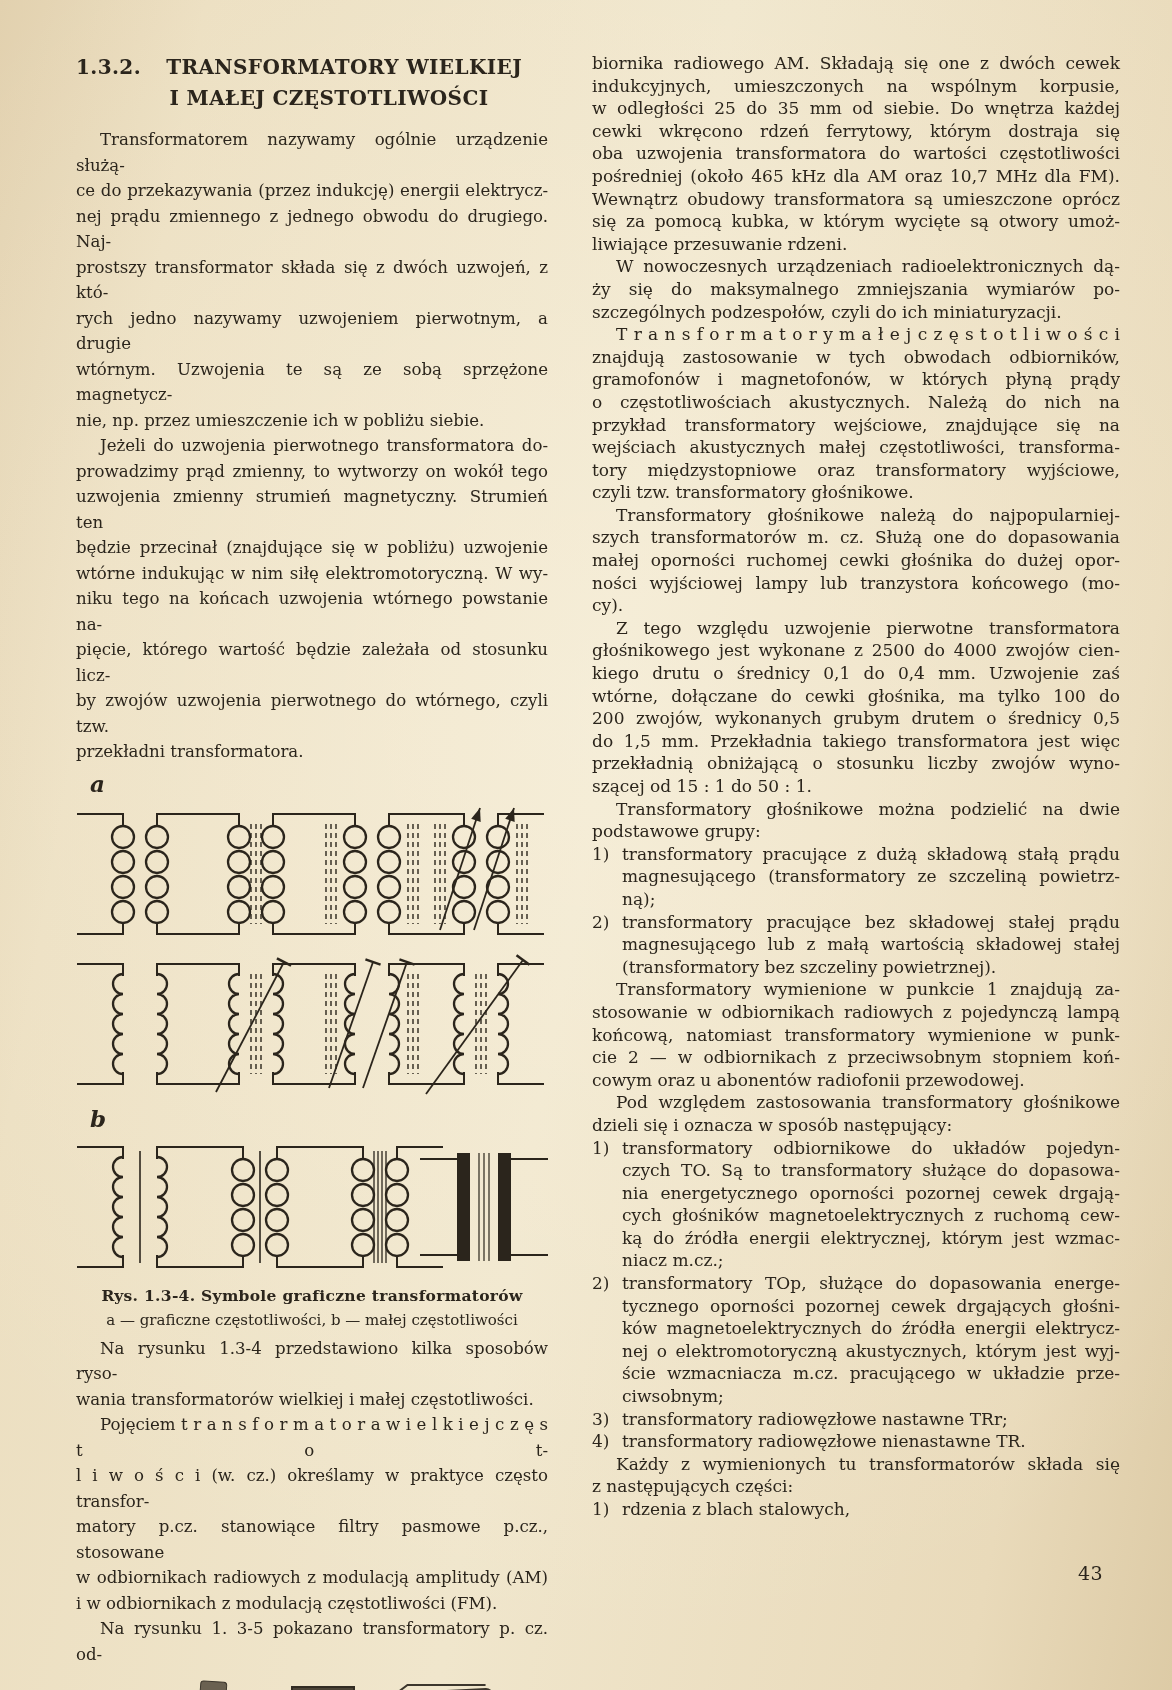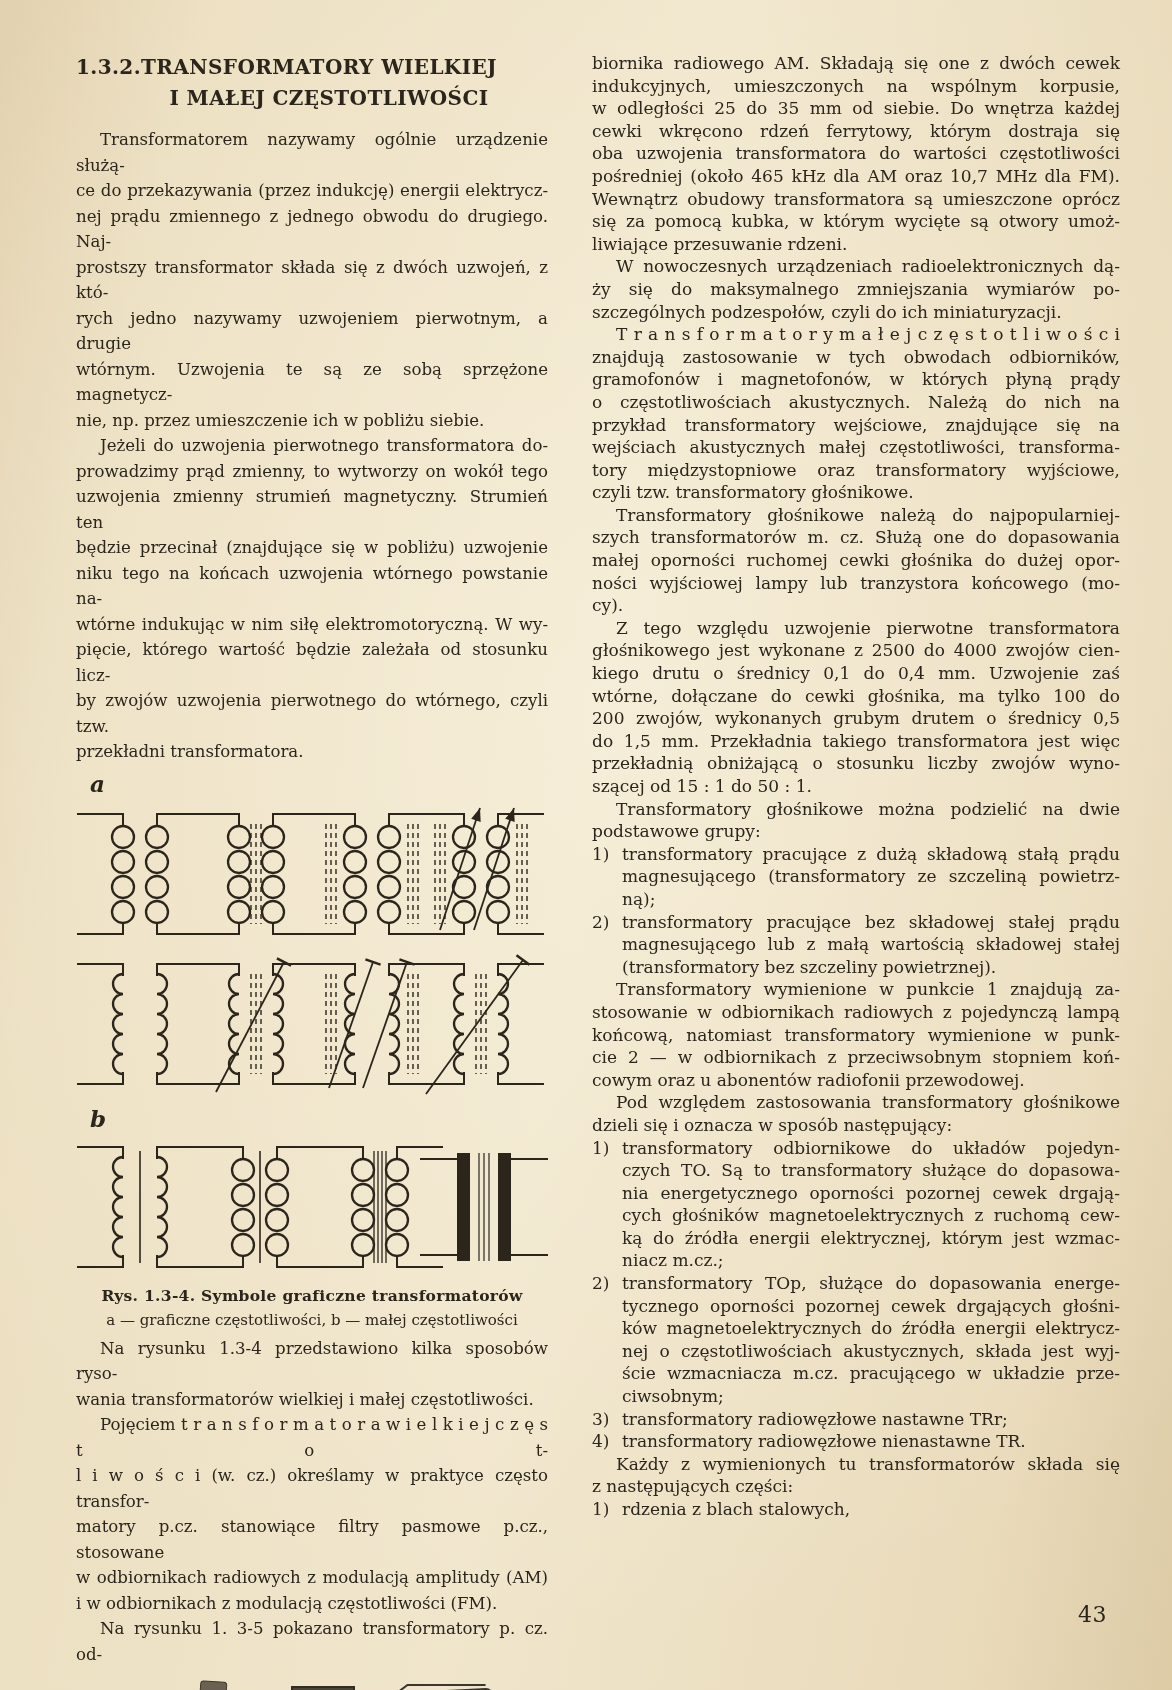--- a/index.html
+++ b/index.html
@@ -10,31 +10,31 @@
       radial-gradient(120% 90% at 52% 42%, rgba(255,250,236,.38), rgba(255,250,236,0) 62%),
       linear-gradient(100deg,#e2d1af 0%,#ecdfc1 14%,#f0e6cc 50%,#e9daba 86%,#ddcba6 100%);
   }
   .col{position:absolute;top:52px;}
   .col.left{left:76px;width:472px;font-size:16.6px;line-height:25.5px;}
   .col.right{left:592px;width:528px;font-size:17px;line-height:22.6px;}
   .tl{text-align:justify;text-align-last:justify;}
   .tl.last{text-align-last:left;}
   .para.ind .tl:first-child{text-indent:24px;}
   .heading{font-weight:bold;font-size:20px;line-height:31px;letter-spacing:.4px;margin-bottom:13px;}
-  .h1r{display:flex;padding-right:26px;}
+  .h1r{display:flex;justify-content:space-between;padding-right:26px;}
   .h2{text-align:center;padding-left:34px;}
   .figlabel{font-style:italic;font-weight:bold;font-size:23px;line-height:25px;margin:6px 0 2px 14px;}
   .cap{text-align:center;}
   .cap.bold{font-weight:bold;font-size:15.5px;letter-spacing:.3px;margin-top:8px;line-height:22px;}
   .cap.sub{font-size:15px;margin-top:3px;margin-bottom:6px;line-height:20px;}
   .photo{margin:12px 0 0 64px;}
   .li{display:flex;}
   .num{width:30px;flex:none;}
   .li-body{flex:1;}
-  .pagenum{position:absolute;left:1078px;top:1602px;font-size:22px;letter-spacing:.5px;}
+  .pagenum{position:absolute;left:1078px;top:1562px;font-size:19px;letter-spacing:.5px;}
   svg{display:block;}
 </style>
 </head>
 <body>
 
 <div class="page">
 
   <div class="col left">
 
     <div class="heading">
@@ -52,22 +52,22 @@
         <div class="tl">prostszy transformator składa się z dwóch uzwojeń, z któ-</div>
         <div class="tl">rych jedno nazywamy uzwojeniem pierwotnym, a drugie</div>
         <div class="tl">wtórnym. Uzwojenia te są ze sobą sprzężone magnetycz-</div>
         <div class="tl last">nie, np. przez umieszczenie ich w pobliżu siebie.</div>
       </div>
     <div class="para ind">
         <div class="tl">Jeżeli do uzwojenia pierwotnego transformatora do-</div>
         <div class="tl">prowadzimy prąd zmienny, to wytworzy on wokół tego</div>
         <div class="tl">uzwojenia zmienny strumień magnetyczny. Strumień ten</div>
         <div class="tl">będzie przecinał (znajdujące się w pobliżu) uzwojenie</div>
+        <div class="tl">wtórne indukując w nim siłę elektromotoryczną. W wy-</div>
         <div class="tl">niku tego na końcach uzwojenia wtórnego powstanie na-</div>
-        <div class="tl">wtórne indukując w nim siłę elektromotoryczną. W wy-</div>
         <div class="tl">pięcie, którego wartość będzie zależała od stosunku licz-</div>
         <div class="tl">by zwojów uzwojenia pierwotnego do wtórnego, czyli tzw.</div>
         <div class="tl last">przekładni transformatora.</div>
       </div>
 
     <div class="figlabel">a</div>
     <svg id="figA" width="472" height="302" viewBox="0 0 472 302">
         <circle cx="47" cy="39" r="11" fill="none" stroke="#2b251c" stroke-width="2.3"></circle>
         <circle cx="47" cy="64" r="11" fill="none" stroke="#2b251c" stroke-width="2.3"></circle>
         <circle cx="47" cy="89" r="11" fill="none" stroke="#2b251c" stroke-width="2.3"></circle>
@@ -398,21 +398,21 @@
           <div class="tl">ką do źródła energii elektrycznej, którym jest wzmac-</div>
           <div class="tl last">niacz m.cz.;</div>
         </div>
     </div>
     <div class="li">
       <span class="num">2)</span>
       <div class="li-body para">
           <div class="tl">transformatory TOp, służące do dopasowania energe-</div>
           <div class="tl">tycznego oporności pozornej cewek drgających głośni-</div>
           <div class="tl">ków magnetoelektrycznych do źródła energii elektrycz-</div>
-          <div class="tl">nej o częstotliwościach akustycznych, składa jest wyj-</div>
+          <div class="tl">nej o elektromotoryczną akustycznych, którym jest wyj-</div>
           <div class="tl">ście wzmacniacza m.cz. pracującego w układzie prze-</div>
           <div class="tl last">ciwsobnym;</div>
         </div>
     </div>
     <div class="li">
       <span class="num">3)</span>
       <div class="li-body para">
           <div class="tl last">transformatory radiowęzłowe nastawne TRr;</div>
         </div>
     </div>

